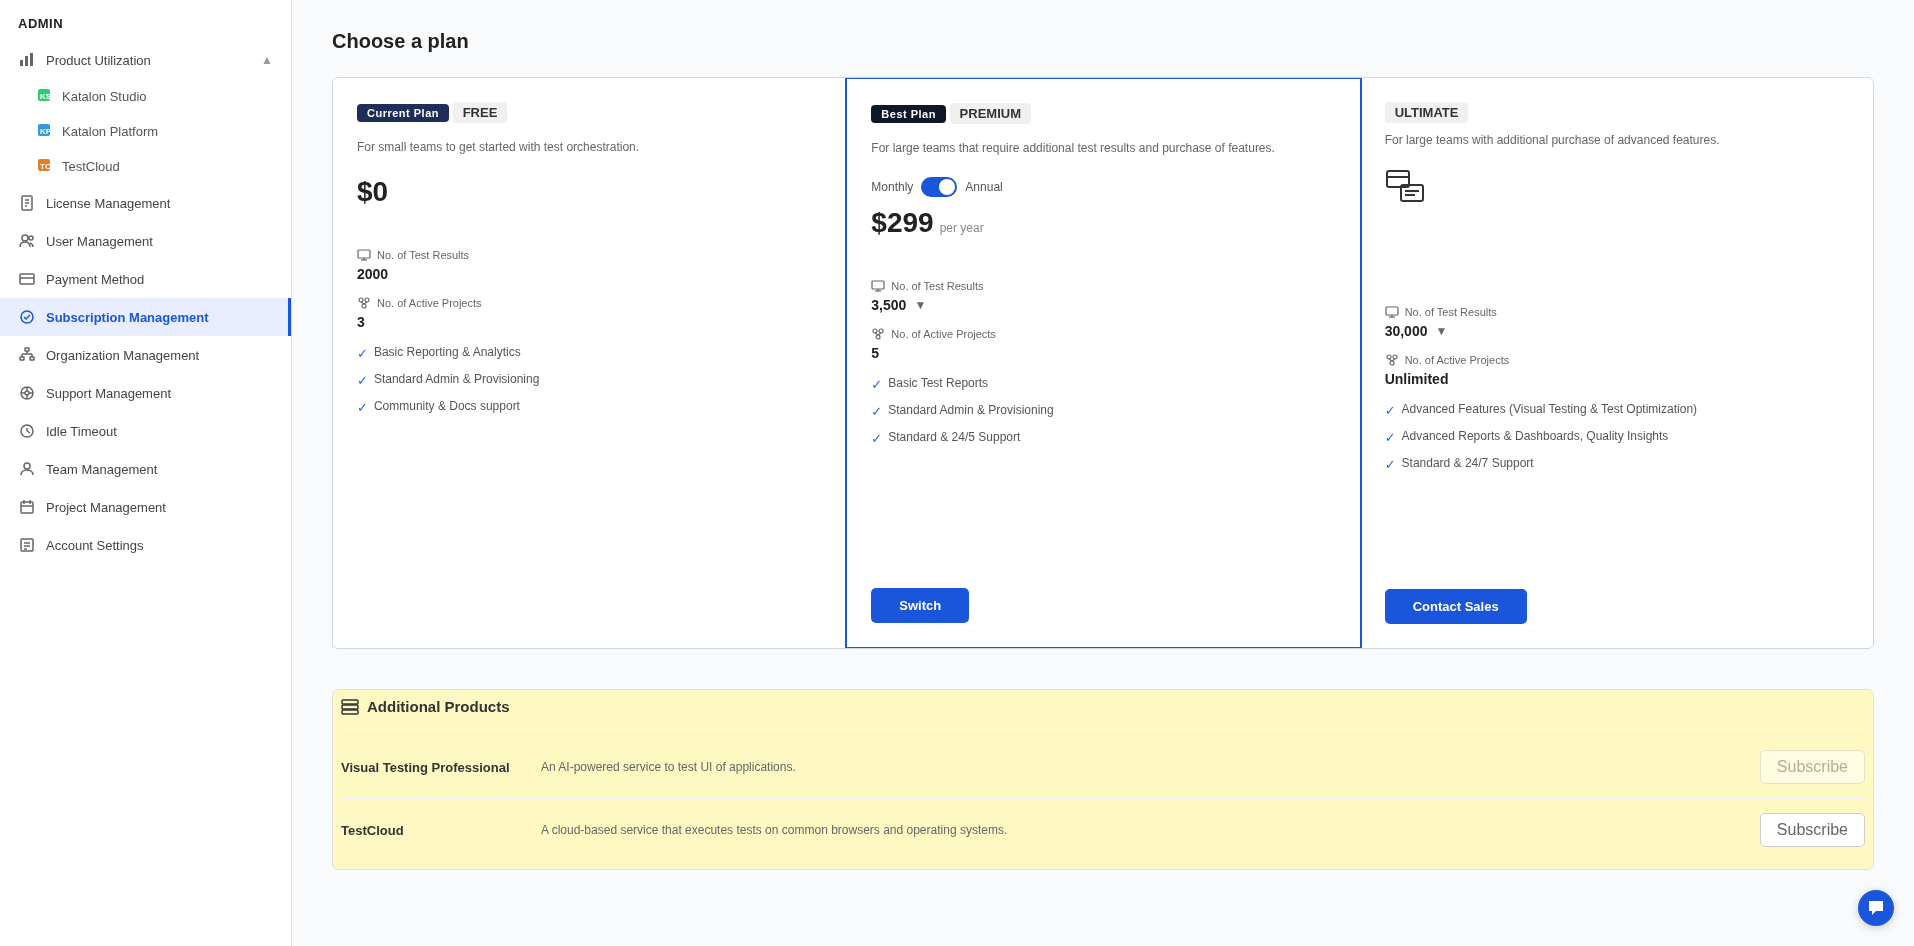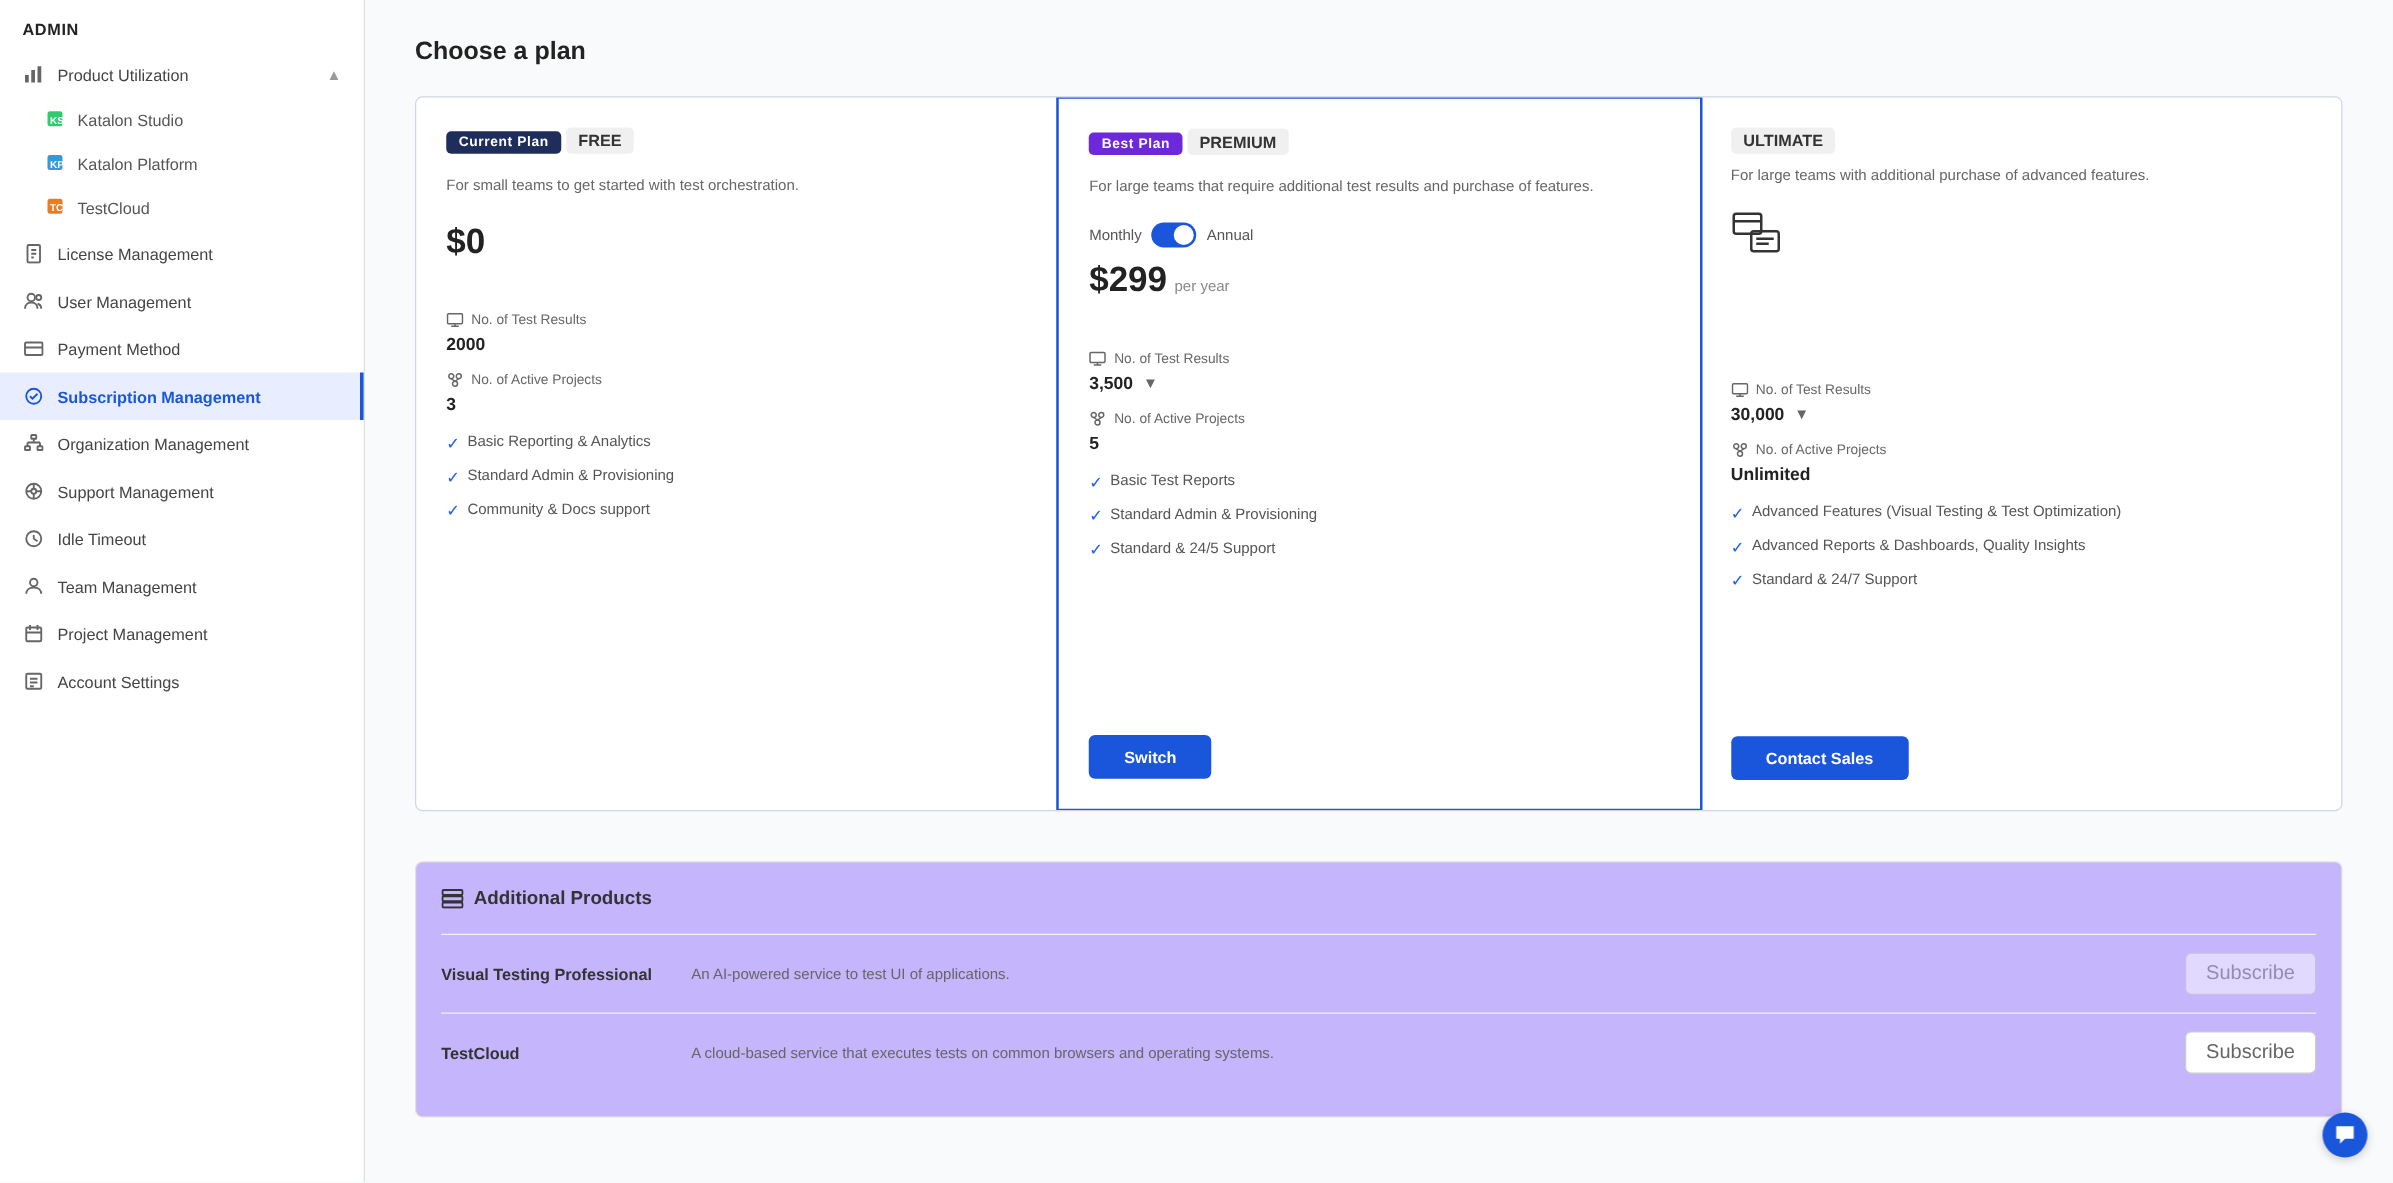--- a/index.html
+++ b/index.html
@@ -23,21 +23,21 @@
 
     
     .plans-row { display: flex; gap: 0; border: 1px solid #d0d7e4; border-radius: 6px; overflow: hidden; margin-bottom: 40px; background: #fff; }
 
     .plan-card { flex: 1; padding: 24px; border-right: 1px solid #d0d7e4; position: relative; }
     .plan-card:last-child { border-right: none; }
     .plan-card.premium { border: 2px solid #1a56db; margin: -1px; z-index: 1; }
 
     .plan-badge { display: inline-block; padding: 3px 10px; border-radius: 4px; font-size: 11px; font-weight: 600; letter-spacing: 0.5px; margin-bottom: 16px; }
     .badge-current { background: #1e2d5a; color: #fff; }
-    .badge-best { background: #6d28d9; color: #fff; }
+    .badge-best { background: #0f172a; color: #fff; }
 
     .plan-tier { font-size: 13px; font-weight: 700; color: #333; background: #f0f0f0; display: inline-block; padding: 3px 10px; border-radius: 4px; margin-bottom: 8px; }
     .plan-desc { font-size: 12px; color: #666; margin-bottom: 20px; line-height: 1.5; }
 
     .plan-price { font-size: 28px; font-weight: 700; color: #222; margin-bottom: 6px; }
     .plan-price-sub { font-size: 12px; color: #888; }
 
     .billing-toggle { display: flex; align-items: center; gap: 8px; margin-bottom: 10px; font-size: 12px; color: #555; }
     .toggle { width: 36px; height: 20px; background: #1a56db; border-radius: 10px; position: relative; cursor: pointer; }
     .toggle::after { content: ''; position: absolute; width: 16px; height: 16px; background: #fff; border-radius: 50%; top: 2px; right: 2px; }
@@ -51,21 +51,21 @@
     .feature-list-item { display: flex; align-items: flex-start; gap: 6px; font-size: 12px; color: #555; margin-bottom: 8px; line-height: 1.4; }
     .check-icon { color: #2563eb; font-size: 13px; flex-shrink: 0; margin-top: 1px; }
 
     .plan-btn { margin-top: auto; padding-top: 30px; }
     .btn-switch { background: #1a56db; color: #fff; border: none; padding: 10px 28px; border-radius: 5px; font-size: 13px; font-weight: 600; cursor: pointer; }
     .btn-contact { background: #1a56db; color: #fff; border: none; padding: 10px 28px; border-radius: 5px; font-size: 13px; font-weight: 600; cursor: pointer; }
 
     .contact-icon { font-size: 28px; color: #333; margin-bottom: 60px; margin-top: 10px; }
 
     
-    .additional-section { background: #c4b5fd; border: 1px solid #e0e0e0; border-radius: 6px; padding: 20px; }
+    .additional-section { background: #fef9c3; border: 1px solid #e0e0e0; border-radius: 6px; padding: 8px; }
     .additional-title { font-size: 15px; font-weight: 600; color: #333; margin-bottom: 20px; display: flex; align-items: center; gap: 8px; }
     .additional-row { display: flex; align-items: center; padding: 14px 0; border-top: 1px solid #f0f0f0; }
     .additional-name { font-weight: 600; font-size: 13px; color: #333; width: 200px; }
     .additional-desc { flex: 1; font-size: 12px; color: #666; }
     .btn-subscribe { background: #fff; border: 1px solid #ccc; color: #666; padding: 7px 16px; border-radius: 5px; font-size: 16px; cursor: pointer; }
 
     
     .chat-bubble { position: fixed; bottom: 20px; right: 20px; width: 36px; height: 36px; background: #1a56db; border-radius: 50%; display: flex; align-items: center; justify-content: center; color: white; cursor: pointer; font-size: 16px; box-shadow: 0 2px 8px rgba(0,0,0,0.2); }
 
     

